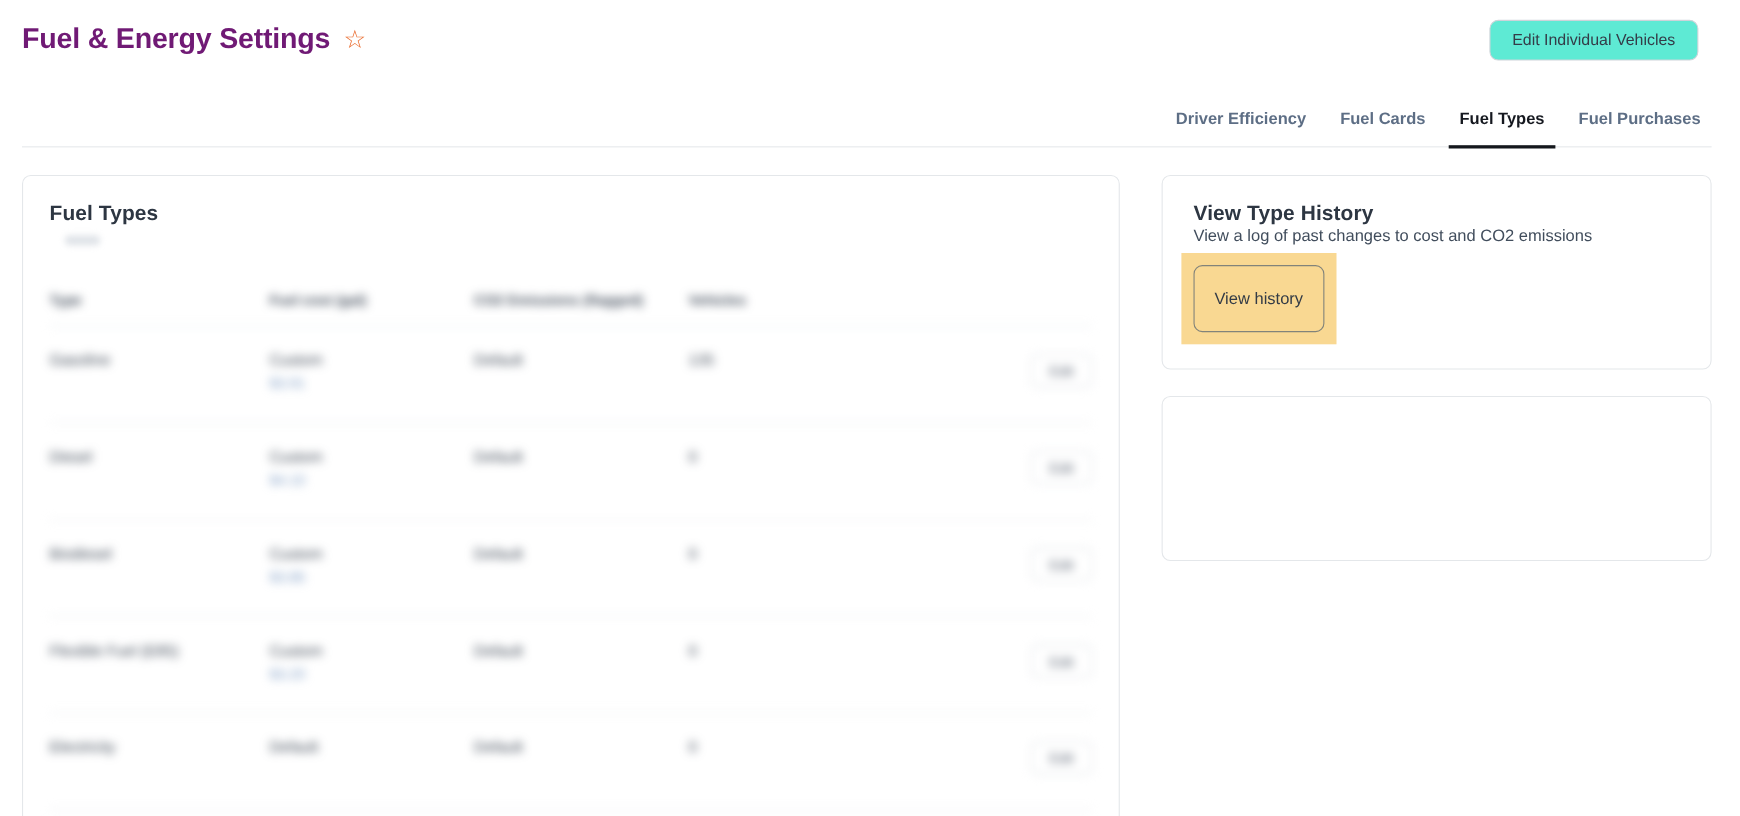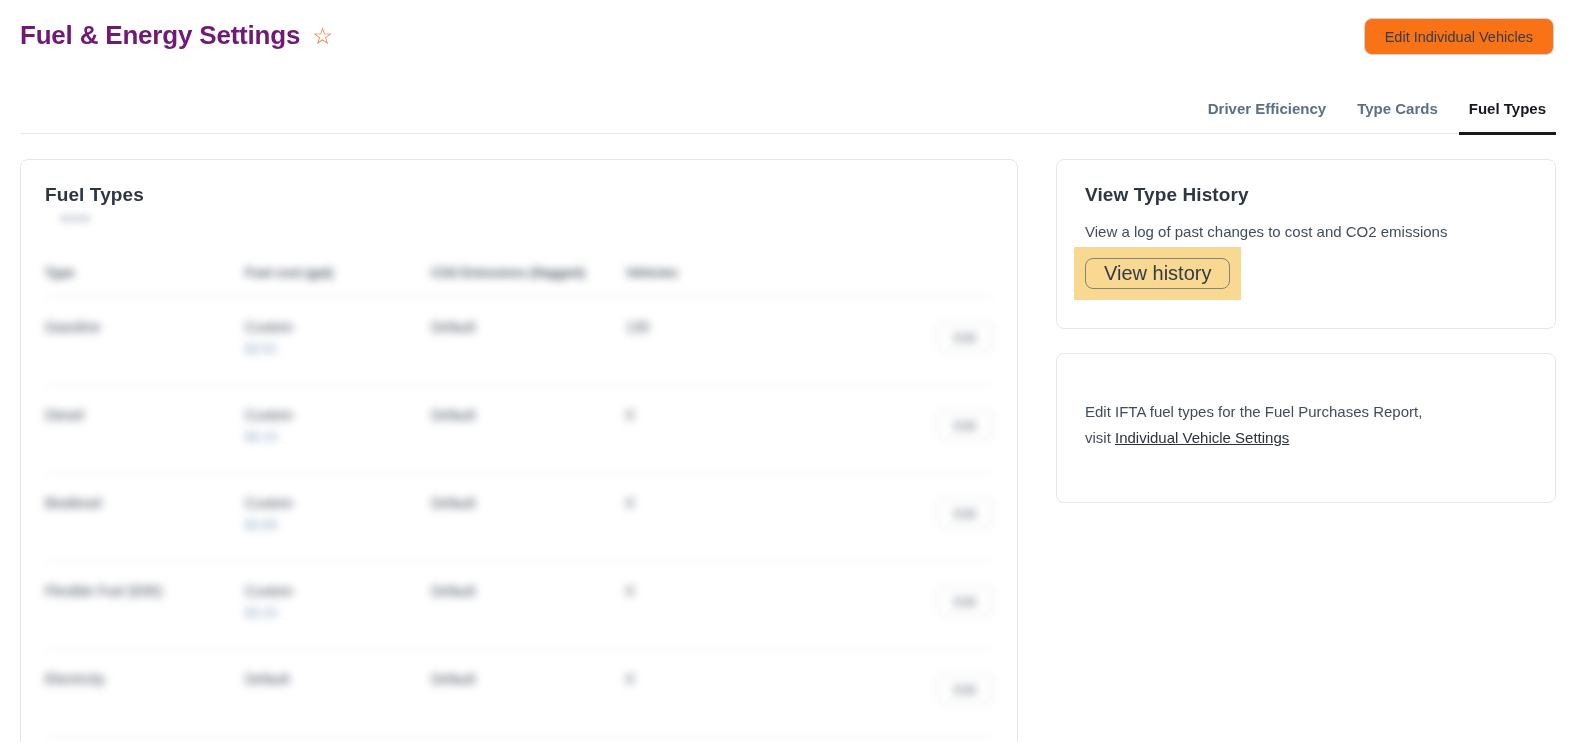--- a/index.html
+++ b/index.html
@@ -8,23 +8,23 @@
     background: #ffffff;
     font-family: "Liberation Sans", sans-serif;
     color: #3f4b5b;
   }
   
   .page-header { position: relative; padding: 20px 25px 0 20px; height: 72px; }
   .page-title-row { display: flex; align-items: center; gap: 12px; }
   .page-title { font-size: 26px; font-weight: 700; color: #701a75; letter-spacing: -0.2px; }
   .fav-star { font-size: 23px; color: #ea6c2f; line-height: 1; cursor: pointer; margin-top: 2px; }
   .edit-vehicles-btn {
-    position: absolute; top: 18px; right: 28px;
+    position: absolute; top: 18px; right: 38px;
     height: 37px; padding: 0 20px;
-    background: #f97316; border: 1px solid #ced3d9; border-radius: 8px;
+    background: #5eead4; border: 1px solid #ced3d9; border-radius: 8px;
     font-family: inherit; font-size: 14.5px; color: #343c48; cursor: pointer;
   }
   
   .tabs-row {
     display: flex; gap: 11px;
     margin: 22px 26px 0 20px; padding-left: 6px;
     border-bottom: 1px solid #e5e8ec;
     justify-content: flex-end;
   }
   .tab {
@@ -54,49 +54,50 @@
   .cost-link { display: block; margin-top: 6px; font-size: 13px; color: #7e9cc4;
     text-decoration: none; width: max-content; }
   .row-edit-btn {
     justify-self: end; margin-top: 3px;
     width: 56px; height: 30px; background: #fff;
     border: 1px solid #d7dbe0; border-radius: 6px;
     font-family: inherit; font-size: 13px; color: #5a6372; cursor: pointer;
   }
   
   .history-card { padding: 24px 28px 22px; min-height: 170px; }
-  .history-desc { margin-top: 17px; font-size: 15px; color: #414d5c; }
+  .history-desc { font-size: 15px; color: #414d5c; }
   .highlight-wrap {
     display: inline-block; margin: 7px 0 0 -11px; padding: 11px;
     background: #f9d892;
   }
   .view-history-btn {
-    padding: 3px 18px; background: transparent;
+    padding: 21px 18px; background: transparent;
     border: 1px solid #82837a; border-radius: 8px;
-    font-family: inherit; font-size: 20px; color: #333b46; cursor: pointer;
+    font-family: inherit; font-size: 15px; color: #333b46; cursor: pointer;
   }
   .ifta-card { padding: 24px 28px 26px; min-height: 150px; }
   .ifta-desc { margin-top: 21px; font-size: 15px; color: #414d5c; line-height: 26px; }
   .ifta-link { color: #2a323e; text-decoration: underline; font-weight: 500; cursor: pointer; }
 </style>
 </head>
 <body>
 
 <div class="page-header">
   <div class="page-title-row">
     <h1 class="page-title">Fuel &amp; Energy Settings</h1>
     <span class="fav-star">☆</span>
   </div>
   <button class="edit-vehicles-btn">Edit Individual Vehicles</button>
 </div>
 
 <div class="tabs-row">
   <div class="tab">Driver Efficiency</div>
-  <div class="tab">Type Cards</div>
+  <div class="tab">Fuel Cards</div>
   <div class="tab active">Fuel Types</div>
+  <div class="tab">Fuel Purchases</div>
 </div>
 
 <div class="main">
 
   <div class="card fuel-types-card">
     <div class="card-title">Fuel Types</div>
     <div class="table-note"></div>
 
     <div class="redacted-table">
       <div class="trow thead">
@@ -167,20 +168,16 @@
 
     <div class="card history-card">
       <div class="card-title">View Type History</div>
       <div class="history-desc">View a log of past changes to cost and CO2 emissions</div>
       <div class="highlight-wrap">
         <button class="view-history-btn">View history</button>
       </div>
     </div>
 
     <div class="card ifta-card">
-      <div class="ifta-desc">
-        <span>Edit IFTA fuel types for the Fuel Purchases Report,</span><br>
-        <span>visit </span><a class="ifta-link">Individual Vehicle Settings</a>
-      </div>
     </div>
 
   </div>
 </div>
 
 </body></html>

